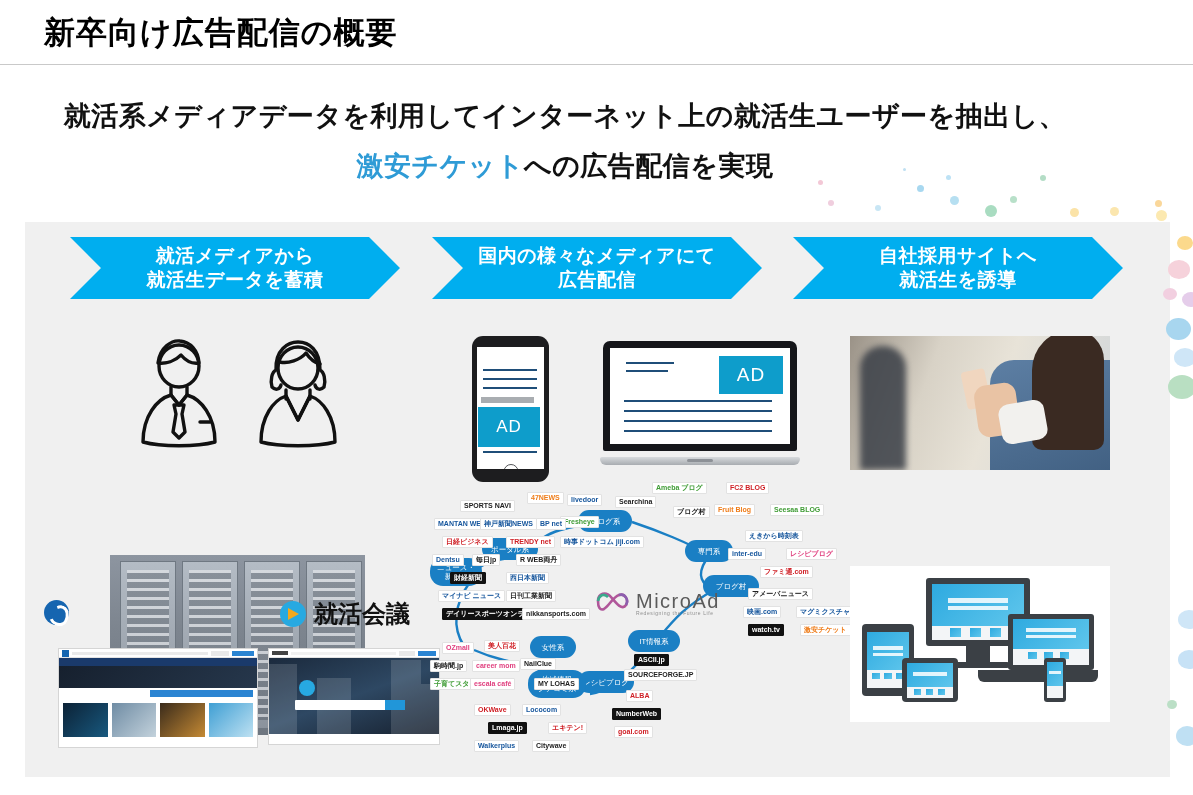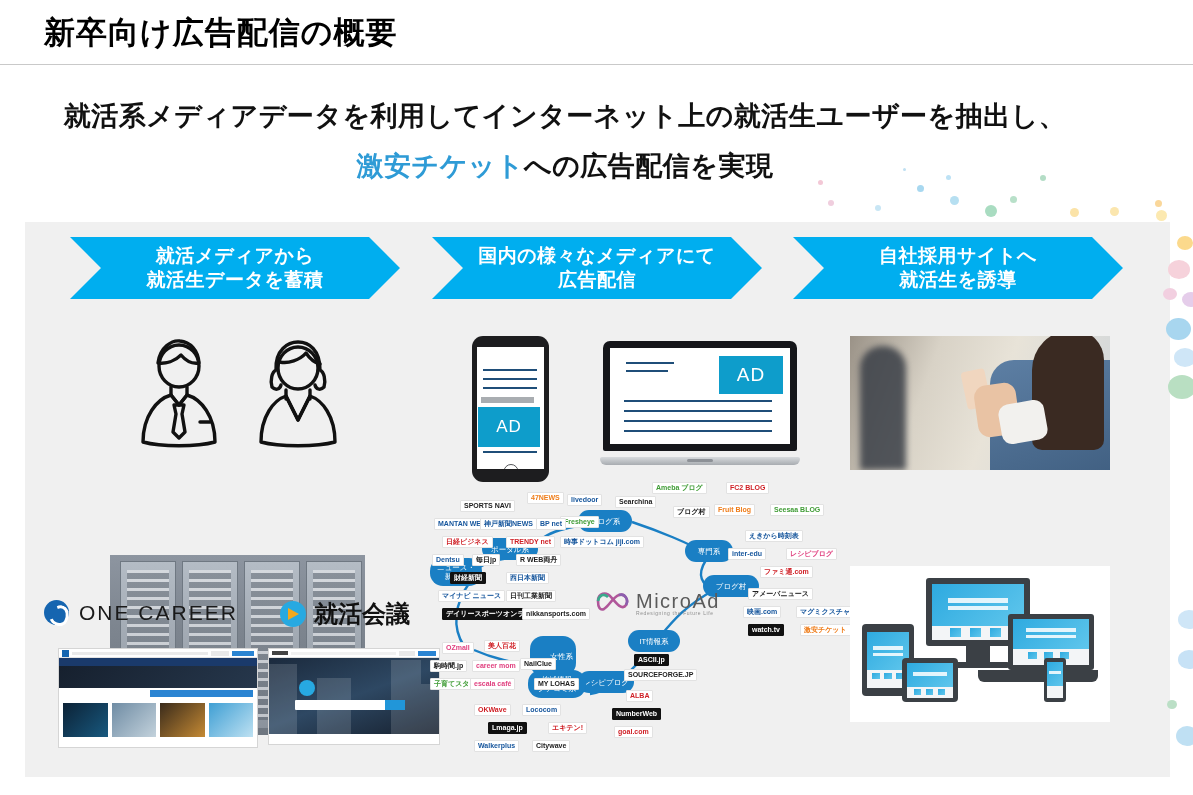--- a/index.html
+++ b/index.html
@@ -294,21 +294,20 @@
 
 <div class="servers">
   <div class="rack" style="left:10px;"></div>
   <div class="rack" style="left:72px;"></div>
   <div class="rack" style="left:134px;"></div>
   <div class="rack" style="left:196px;"></div>
 </div>
 
 <div class="logo-onecareer">
   <span class="oc-mark"></span>
-  <span>ONE CAREER</span>
 </div>
 
 <div class="logo-shukatsu">
   <span class="sk-mark"></span>
   <span>就活会議</span>
 </div>
 
 <div class="shot shot-oc">
   <div class="shot-bar">
     <span style="width:7px;height:7px;background:#1565b0;display:inline-block;"></span>
@@ -392,21 +391,21 @@
   <div class="bubble" style="left:148px;top:32px;width:54px;height:22px;"><span>ブログ系</span></div>
   <div class="bubble" style="left:52px;top:60px;width:56px;height:22px;"><span>ポータル系</span></div>
   <div class="bubble" style="left:0px;top:80px;width:52px;height:28px;"><span>ニュース・
 新聞系</span></div>
   <div class="bubble" style="left:255px;top:62px;width:48px;height:22px;font-family:Liberation Serif, serif;"><span>専門系</span></div>
   <div class="bubble" style="left:273px;top:97px;width:56px;height:22px;"><span>ブログ村</span></div>
   <div class="bubble" style="left:198px;top:152px;width:52px;height:22px;"><span>IT情報系</span></div>
   <div class="bubble" style="left:148px;top:193px;width:56px;height:22px;"><span>レシピブログ</span></div>
   <div class="bubble" style="left:98px;top:192px;width:58px;height:28px;"><span>地域情報
 クチコミ系</span></div>
-  <div class="bubble" style="left:100px;top:158px;width:46px;height:40px;justify-content:flex-end;"><span>女性系</span></div>
+  <div class="bubble" style="left:100px;top:158px;width:46px;height:22px;"><span>女性系</span></div>
 
   <div class="microad">
     <span class="ma-mark">
       <svg width="34" height="26" viewBox="0 0 34 26">
         <path d="M3 13 C3 5 11 3 16 9 C21 15 27 23 31 17 C34 12 30 5 24 7 C18 9 14 18 9 21 C5 23 3 19 3 13 Z" fill="none" stroke="#b0579a" stroke-width="2.6"></path>
         <path d="M3 13 C4 7 9 5 13 9" fill="none" stroke="#3aa98c" stroke-width="2.6"></path>
         <path d="M24 7 C30 5 34 12 31 17" fill="none" stroke="#8c5fae" stroke-width="2.6"></path>
       </svg>
     </span>
     <span class="ma-name">MicroAd</span>

